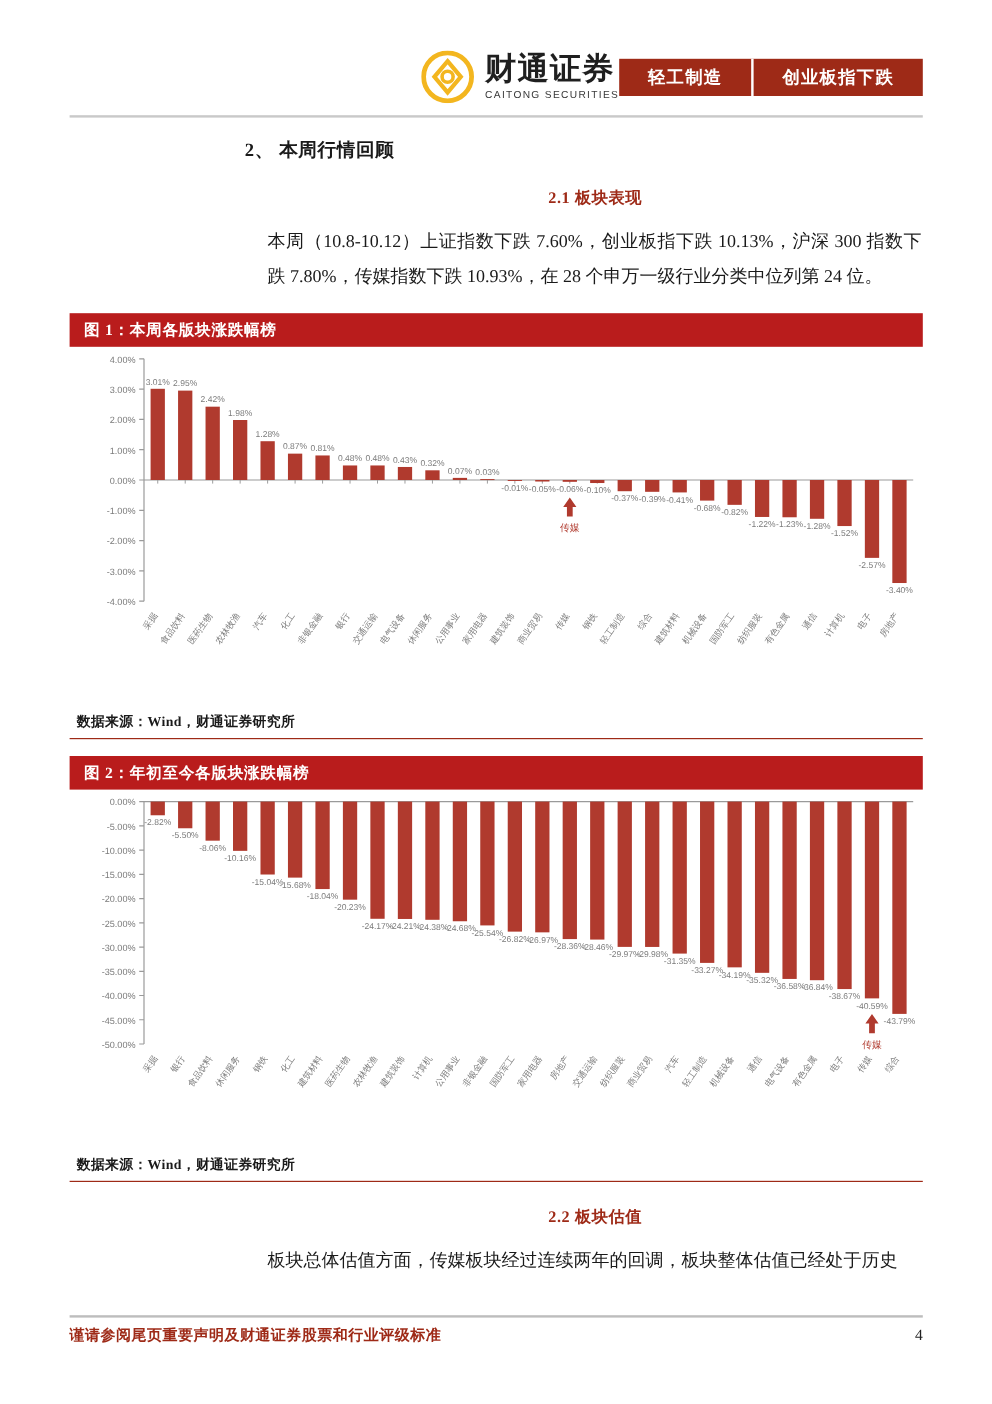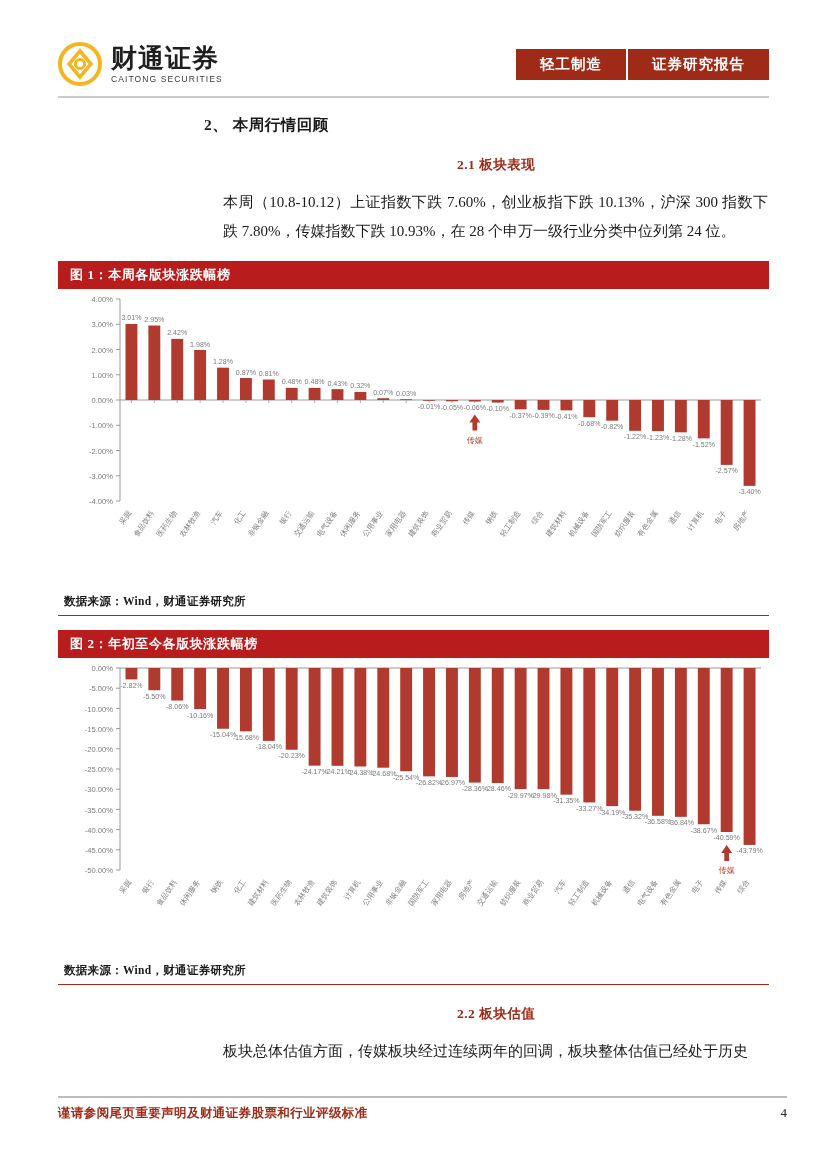--- a/index.html
+++ b/index.html
@@ -6,21 +6,21 @@
   html, body {
     width: 827px; height: 1170px;
     background: #ffffff;
     font-family: "Liberation Serif", "DejaVu Serif", serif;
     color: #1a1a1a;
     overflow: hidden;
   }
   .page { position: relative; width: 827px; height: 1170px; padding: 0 58px; }
 
   
-  .header { display: flex; align-items: center; justify-content: space-between; padding-top: 42px; }
+  .header { display: flex; align-items: center; justify-content: flex-end; padding-top: 42px; }
   .brand { display: flex; align-items: center; gap: 9px; }
   .logo-mark { width: 44px; height: 44px; flex: 0 0 44px; }
   .brand-text { display: flex; flex-direction: column; line-height: 1; }
   .brand-cn { font-size: 26px; font-weight: bold; letter-spacing: 1px; color: #1f1f1f;
               font-family: "DejaVu Sans", "Liberation Sans", sans-serif; }
   .brand-en { font-size: 8.5px; letter-spacing: 1.1px; color: #3a3a3a; margin-top: 4px;
               font-family: "Liberation Sans", sans-serif; }
   .tagbox { display: flex; }
   .tag { background: #9e2a17; color: #ffffff; font-size: 14.5px; font-weight: bold;
          padding: 6px 24px; letter-spacing: 1px; }
@@ -38,21 +38,21 @@
   .fig-title { background: #b91c1c; color: #fff; font-size: 13px; font-weight: bold;
                padding: 5px 12px; letter-spacing: .6px; }
   .fig-body { border-bottom: 1.6px solid #9e2a17; }
   .fig-src { font-size: 11.5px; font-weight: bold; padding: 5px 2px 6px 6px; letter-spacing: .3px; }
 
   
   .chart { position: relative; width: 100%; }
   .chart svg { display: block; width: 100%; }
 
   
-  .footer { position: absolute; left: 58px; right: 40px; bottom: 48px; }
+  .footer { position: absolute; left: 58px; right: 58px; bottom: 48px; }
   .footer-rule { height: 1.6px; background: #bdbdbd; }
   .footer-row { display: flex; justify-content: space-between; align-items: baseline; padding-top: 7px; }
   .footer-note { font-size: 12.5px; font-weight: bold; color: #9e2a17; letter-spacing: .4px; }
   .footer-page { font-size: 13px; color: #222; }
 </style>
 </head>
 <body>
 
 <div class="page">
 
@@ -65,21 +65,21 @@
           <circle cx="22" cy="22" r="4.6" fill="#ffffff" stroke="#f3b61f" stroke-width="3"></circle>
         </svg>
       </span>
       <span class="brand-text">
         <span class="brand-cn">财通证券</span>
         <span class="brand-en">CAITONG SECURITIES</span>
       </span>
     </div>
     <div class="tagbox">
       <span class="tag">轻工制造</span>
-      <span class="tag">证券研究报告</span>
+      <span class="tag">创业板指下跌</span>
     </div>
   </div>
   <div class="header-rule"></div>
 
   <div class="h2">2、 本周行情回顾</div>
   <div class="h3">2.1  板块表现</div>
   <p class="para">本周（10.8-10.12）上证指数下跌 7.60%，创业板指下跌 10.13%，沪深 300 指数下跌 7.80%，传媒指数下跌 10.93%，在 28 个申万一级行业分类中位列第 24 位。</p>
 
   <div class="fig">
     <div class="fig-title">图 1：本周各版块涨跌幅榜</div>

